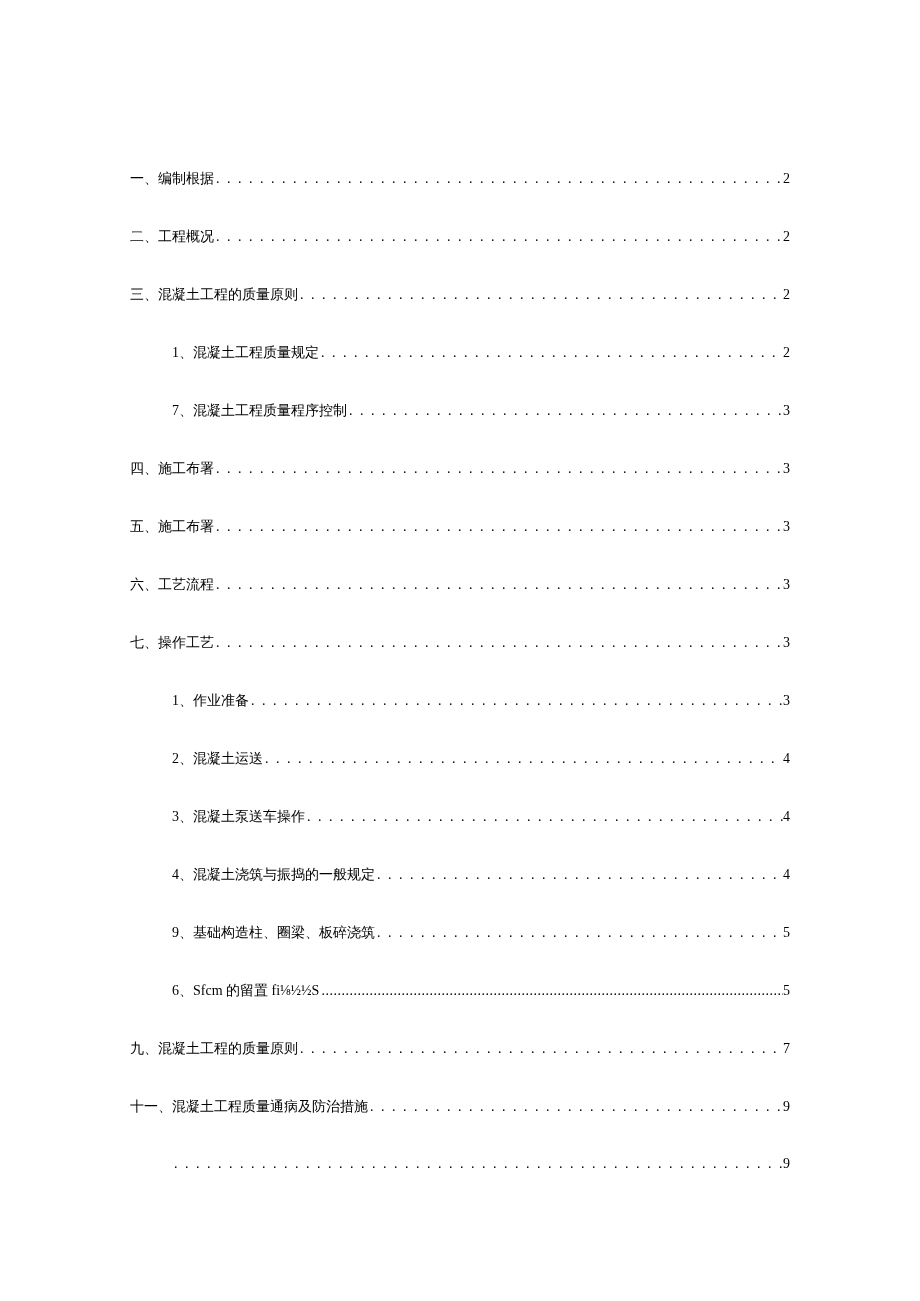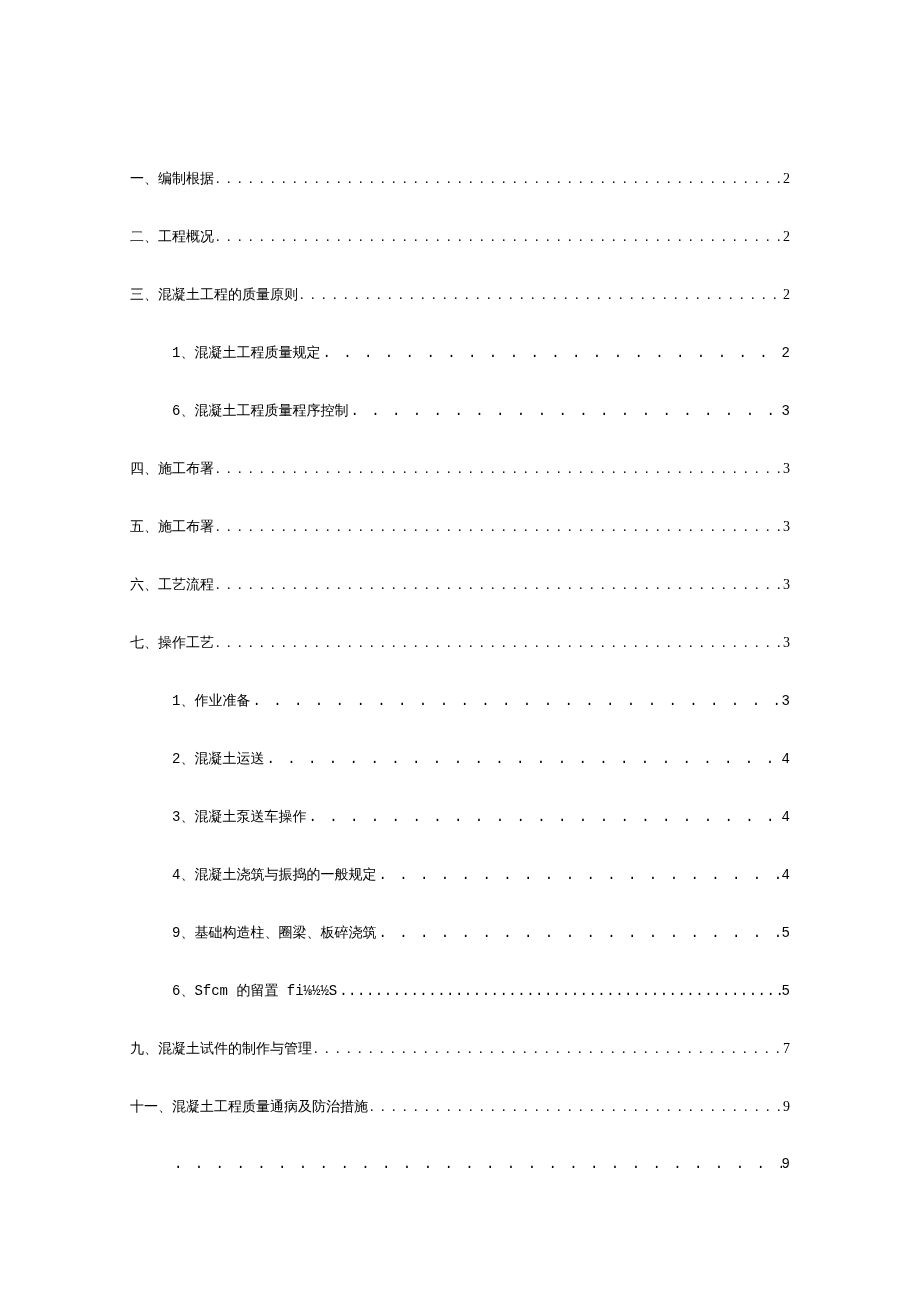--- a/index.html
+++ b/index.html
@@ -12,21 +12,20 @@
   }
   .toc-entry {
     display: flex;
     align-items: baseline;
     margin-bottom: 40px;
     white-space: nowrap;
     justify-content: flex-end;
   }
   .toc-entry.sub {
     padding-left: 42px;
-    font-family: Liberation Mono, monospace;
   }
   .toc-label {
     flex: 0 0 auto;
   }
   .toc-dots {
     flex: 1 1 auto;
     overflow: hidden;
     letter-spacing: 2px;
     color: #000000;
     padding: 0 2px;
@@ -62,21 +61,21 @@
       <span class="toc-label">三、混凝土工程的质量原则</span>
       <span class="toc-dots"></span>
       <span class="toc-page">2</span>
     </div>
     <div class="toc-entry sub">
       <span class="toc-label">1、混凝土工程质量规定</span>
       <span class="toc-dots"></span>
       <span class="toc-page">2</span>
     </div>
     <div class="toc-entry sub">
-      <span class="toc-label">6、混凝土工程质量程序控制</span>
+      <span class="toc-label">7、混凝土工程质量程序控制</span>
       <span class="toc-dots"></span>
       <span class="toc-page">3</span>
     </div>
     <div class="toc-entry">
       <span class="toc-label">四、施工布署</span>
       <span class="toc-dots"></span>
       <span class="toc-page">3</span>
     </div>
     <div class="toc-entry">
       <span class="toc-label">五、施工布署</span>
@@ -117,21 +116,21 @@
       <span class="toc-label">9、基础构造柱、圈梁、板碎浇筑</span>
       <span class="toc-dots"></span>
       <span class="toc-page">5</span>
     </div>
     <div class="toc-entry sub">
       <span class="toc-label">6、Sfcm 的留置 fi⅛½½S</span>
       <span class="toc-dots tight"></span>
       <span class="toc-page">5</span>
     </div>
     <div class="toc-entry">
-      <span class="toc-label">九、混凝土试件的制作与管理</span>
+      <span class="toc-label">九、混凝土工程的质量原则</span>
       <span class="toc-dots"></span>
       <span class="toc-page">7</span>
     </div>
     <div class="toc-entry">
       <span class="toc-label">十一、混凝土工程质量通病及防治措施</span>
       <span class="toc-dots"></span>
       <span class="toc-page">9</span>
     </div>
     <div class="toc-entry sub">
       <span class="toc-dots"></span>

